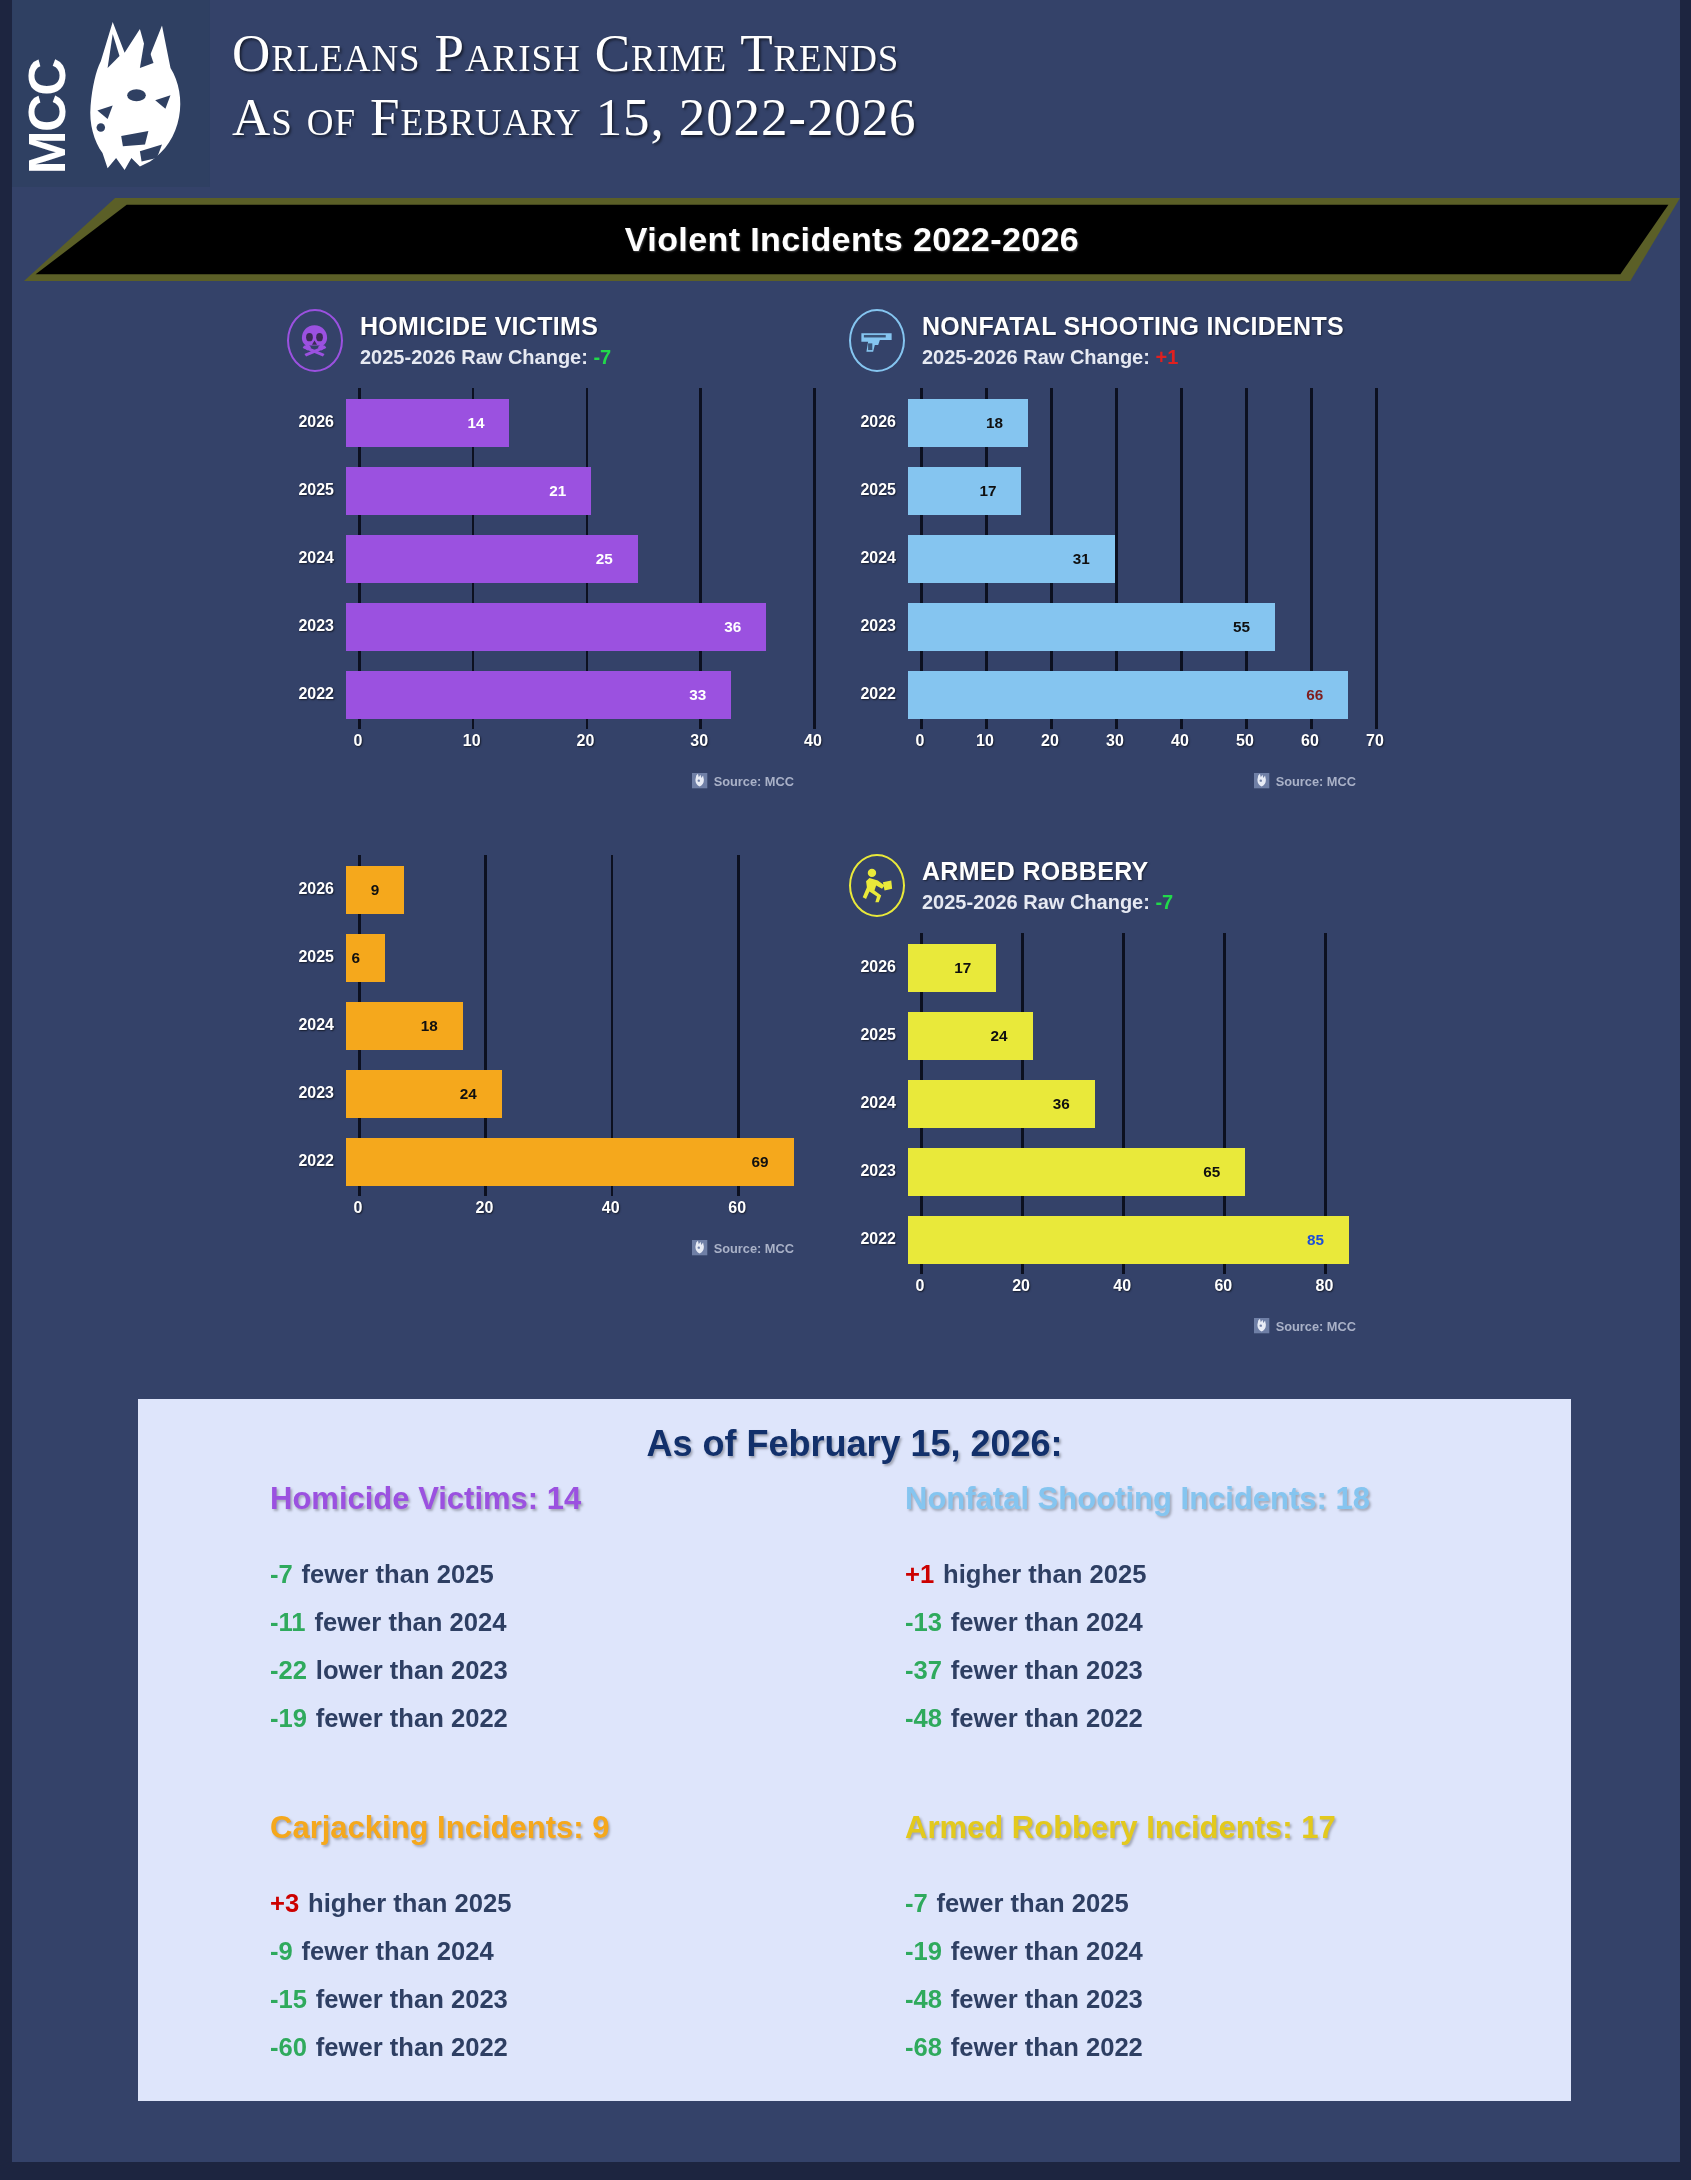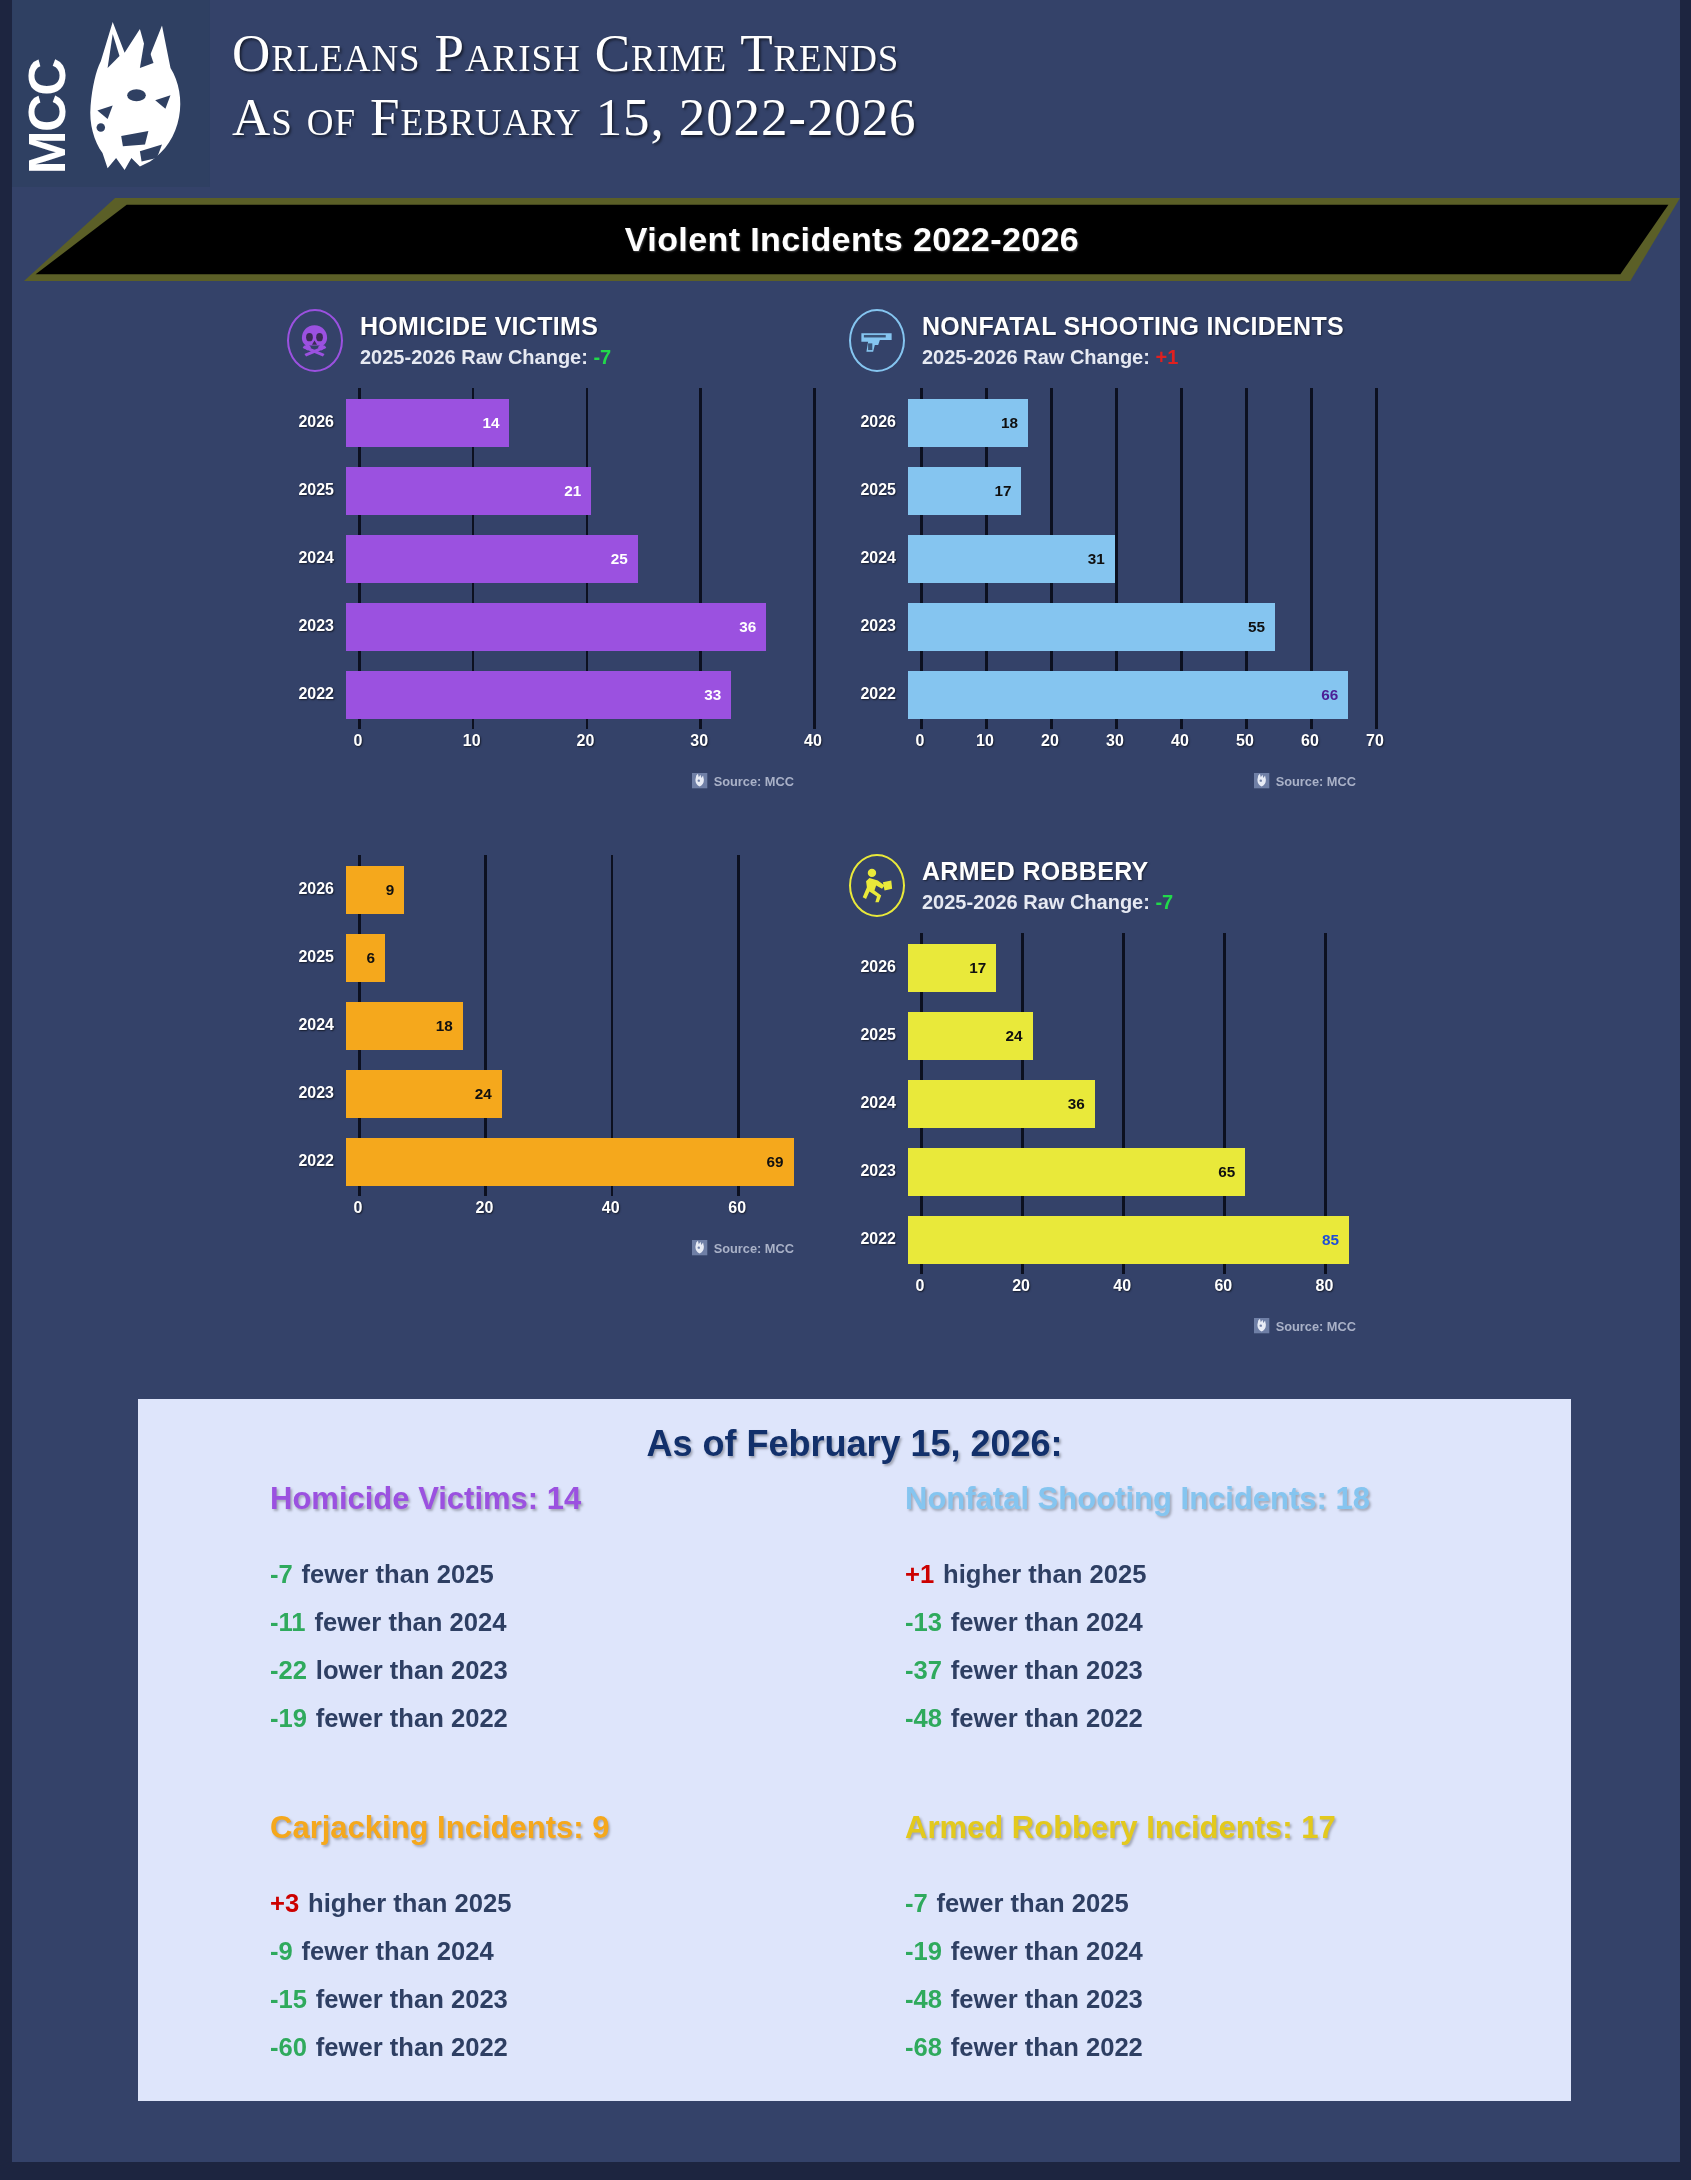--- a/index.html
+++ b/index.html
@@ -103,21 +103,21 @@
     width:61px;text-align:right;padding-right:12px;
     color:#ffffff;font-size:16px;font-weight:bold;
     text-shadow:0.9px 0.9px 1.7px rgba(0,0,0,.6);
     box-sizing:border-box;flex:none;
   }
   .track{position:relative;flex:1;height:100%;}
   .bar{
     position:absolute;left:0;top:10.2px;height:48px;
     display:flex;align-items:center;justify-content:flex-end;
   }
-  .bar span{font-size:15.3px;font-weight:bold;padding-right:10px;}
+  .bar span{font-size:15.3px;font-weight:bold;padding-right:25px;}
   .gridlines{
     position:absolute;left:73px;right:0;top:0;height:341px;pointer-events:none;
   }
   .gl{position:absolute;top:0;width:2.6px;height:100%;background:#0c1020;}
   .axis{
     position:absolute;left:73px;right:0;top:344px;height:25.6px;
   }
   .tick{
     position:absolute;top:0;transform:translateX(-50%);
     color:#ffffff;font-size:16px;font-weight:bold;
@@ -343,21 +343,21 @@
               <div class="track">
                 <div class="bar" style="width: 78.5714%; background: rgb(133, 197, 240);">
                   <span style="color: rgb(16, 16, 16);">55</span>
                 </div>
               </div>
             </div>
             <div class="row">
               <div class="ylab">2022</div>
               <div class="track">
                 <div class="bar" style="width: 94.2857%; background: rgb(133, 197, 240);">
-                  <span style="color: #4c1d95;">66</span>
+                  <span style="color: #7f1d1d;">66</span>
                 </div>
               </div>
             </div>
           </div>
           <div class="axis">
             <div class="tick" style="left: 0%;">0</div>
             <div class="tick" style="left: 14.2857%;">10</div>
             <div class="tick" style="left: 28.5714%;">20</div>
             <div class="tick" style="left: 42.8571%;">30</div>
             <div class="tick" style="left: 57.1429%;">40</div>

